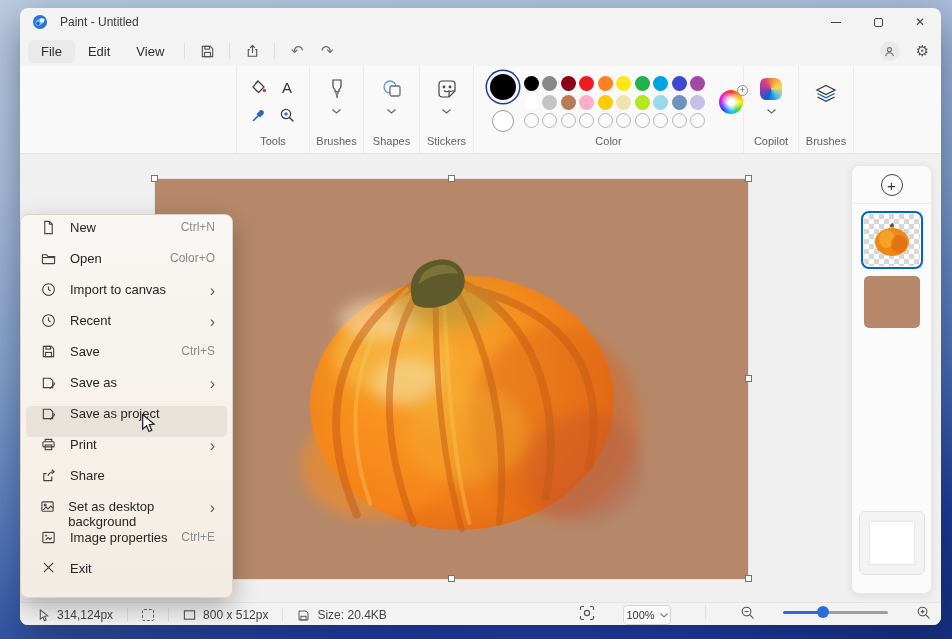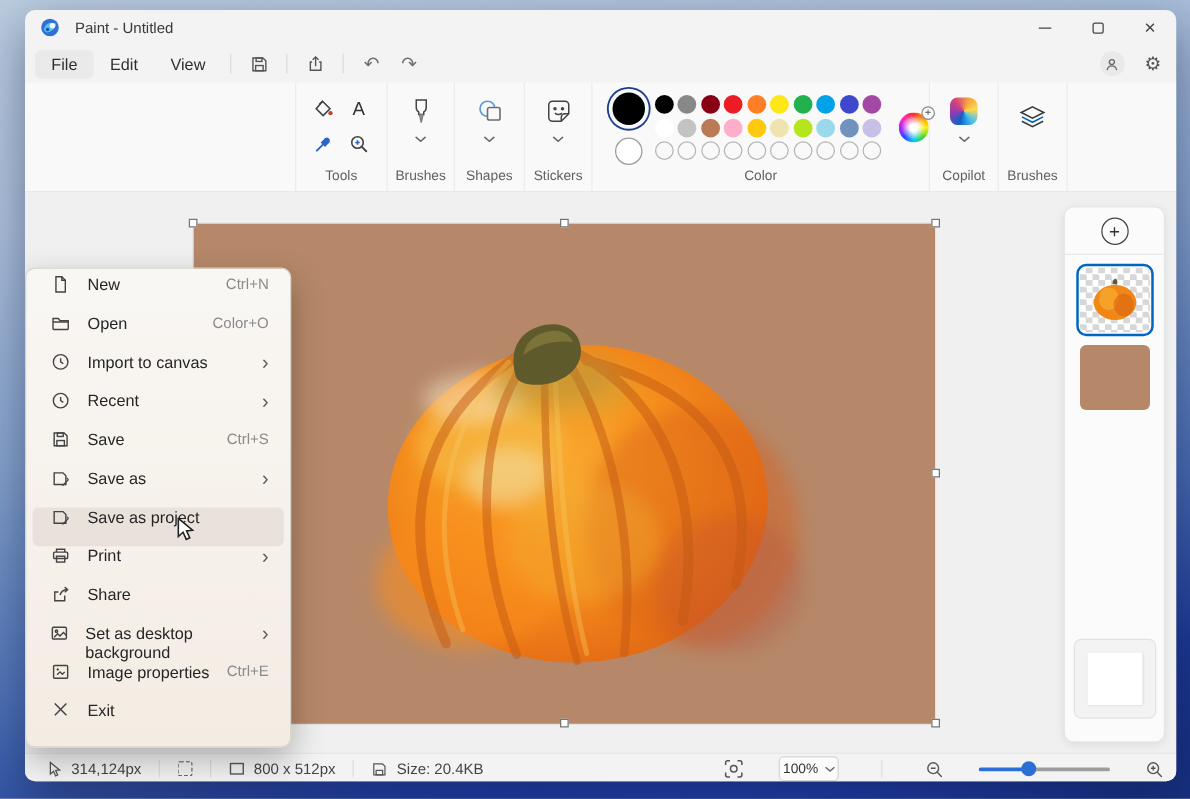--- a/index.html
+++ b/index.html
@@ -74,21 +74,21 @@
   .lp-div{ height:1px; background:#e8e8e8; margin:0 0; }
   .thumb{ width:56px; height:52px; margin:10px auto 0 auto; border-radius:5px; position:relative; overflow:hidden; }
   .thumb.sel{ outline:2px solid #0067c0; outline-offset:1px; }
   .checker{ background: conic-gradient(#d7d7d7 25%, #ffffff 0 50%, #d7d7d7 0 75%, #ffffff 0); background-size:10px 10px; }
   .bg-tile{ position:absolute; left:7px; bottom:18px; width:66px; height:64px; background:#f3f3f3; border:1px solid #e2e2e2; border-radius:6px; display:flex; align-items:center; justify-content:center; }
   .bg-tile-inner{ width:44px; height:42px; background:#fff; box-shadow:0 0 2px rgba(0,0,0,.15); }
   
   .statusbar{ height:25px; border-top:1px solid #e4e4e4; background:#f3f3f3; display:flex; align-items:center; padding:0 10px; font-size:12px; color:#444; }
   .sb-item{ display:flex; align-items:center; gap:7px; padding:0 8px; }
   .sb-sep{ width:1px; height:14px; background:#dedede; margin:0 6px; }
-  .sb-right{ margin-left:auto; display:flex; align-items:center; gap:28px; }
+  .sb-right{ margin-left:auto; display:flex; gap:28px; }
   .zoom-select{ width:48px; height:20px; border:1px solid #d6d6d6; border-radius:4px; background:#fbfbfb; display:flex; align-items:center; justify-content:center; gap:5px; font-size:11px; color:#333; }
   .slider{ position:relative; width:105px; height:14px; display:flex; align-items:center; }
   .slider .track-l{ height:3px; background:#2b6fd4; border-radius:2px 0 0 2px; width:40px; }
   .slider .track-r{ height:3px; background:#9d9d9d; border-radius:0 2px 2px 0; flex:1; }
   .slider .thumbp{ position:absolute; left:34px; top:1px; width:12px; height:12px; border-radius:50%; background:#2b6fd4; }
   .selbox{ width:12px; height:12px; border:1.3px dashed #666; border-radius:2px; }
   
   .filemenu{ position:absolute; left:0px; top:60px; width:213px; z-index:50;
     background:linear-gradient(180deg,#f9f7f4 0%, #f6f1ea 55%, #f3ece3 100%);
     border:1px solid #d9d3cb; border-radius:8px; box-shadow:0 10px 26px rgba(0,0,0,.28); padding:5px 0; }

